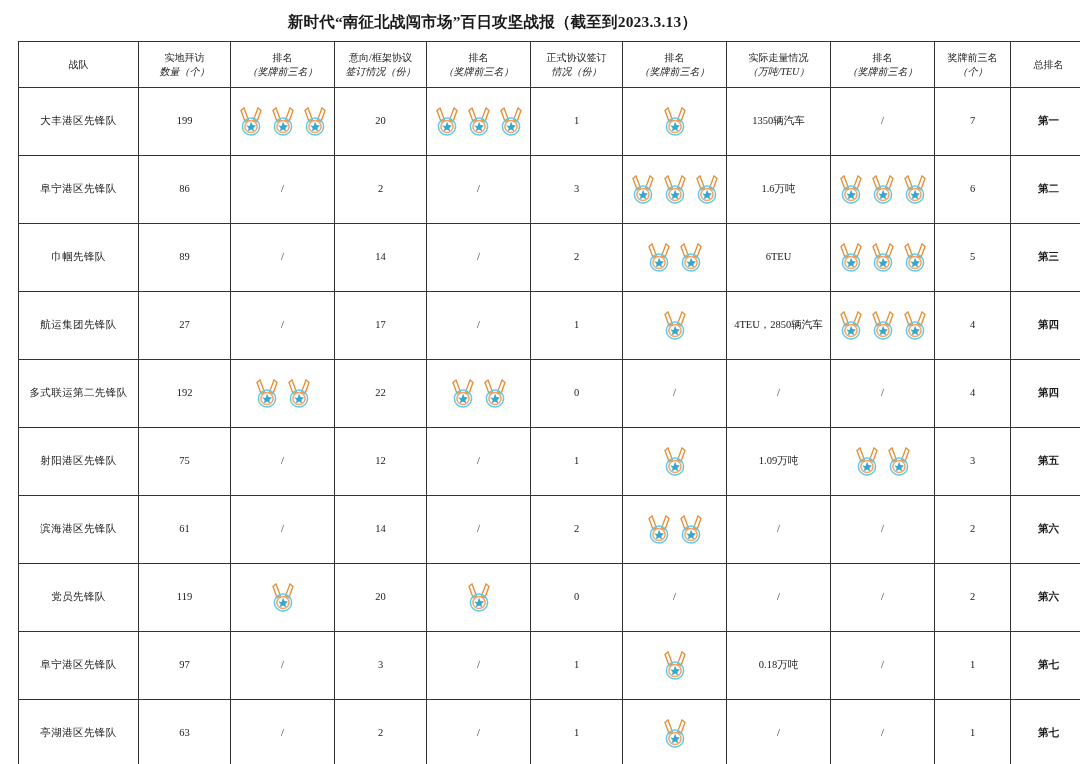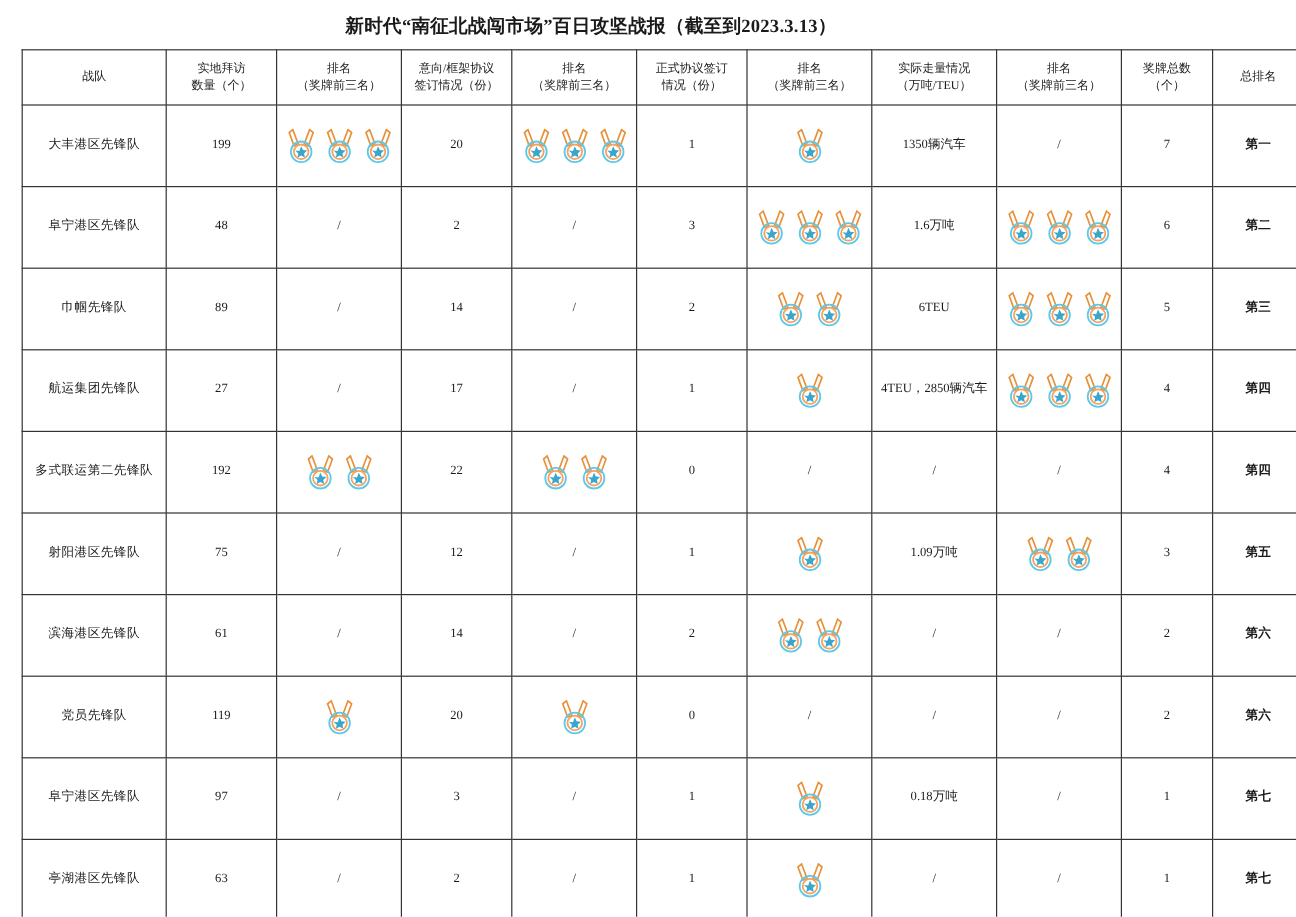--- a/index.html
+++ b/index.html
@@ -43,21 +43,21 @@
     line-height: 1.35;
     padding: 2px 3px;
     box-sizing: border-box;
   }
   table.report thead th {
     height: 46px;
     font-weight: normal;
     font-size: 10px;
   }
   table.report thead th .hdr-l1 { display: block; }
-  table.report thead th .hdr-l2 { display: block; }
+  table.report thead th .hdr-l2 { display: block; font-style: italic; }
   table.report tbody td {
     height: 68px;
   }
   td.team {
     font-size: 11px;
     letter-spacing: 0.4px;
   }
   td.rank-total {
     font-weight: bold;
     font-size: 12px;
@@ -154,21 +154,21 @@
         </th>
         <th>
           <span class="hdr-l1">实际走量情况</span>
           <span class="hdr-l2">（万吨/TEU）</span>
         </th>
         <th>
           <span class="hdr-l1">排名</span>
           <span class="hdr-l2">（奖牌前三名）</span>
         </th>
         <th>
-          <span class="hdr-l1">奖牌总数</span>
+          <span class="hdr-l1">奖牌前三名</span>
           <span class="hdr-l2">（个）</span>
         </th>
         <th>
           <span class="hdr-l1">总排名</span>
           <span class="hdr-l2"></span>
         </th>
       </tr>
     </thead>
     <tbody id="tbody">
         <tr>
@@ -251,21 +251,21 @@
               </span>
             </div>
           </td>
           <td class="note">1350辆汽车</td>
           <td class="slash">/</td>
           <td class="num">7</td>
           <td class="rank-total">第一</td>
         </tr>
         <tr>
           <td class="team">阜宁港区先锋队</td>
-          <td class="num">48</td>
+          <td class="num">86</td>
           <td class="slash">/</td>
           <td class="num">2</td>
           <td class="slash">/</td>
           <td class="num">3</td>
           <td>
             <div class="medals w3">
               <span class="medal">
                 <svg viewBox="0 0 26 30" width="26" height="30">
                   <path d="M6 1 L10.5 13 L7 14.5 L3 3.5 Z" fill="none" stroke="#e8913a" stroke-width="1.4"></path>
                   <path d="M20 1 L15.5 13 L19 14.5 L23 3.5 Z" fill="none" stroke="#e8913a" stroke-width="1.4"></path>

